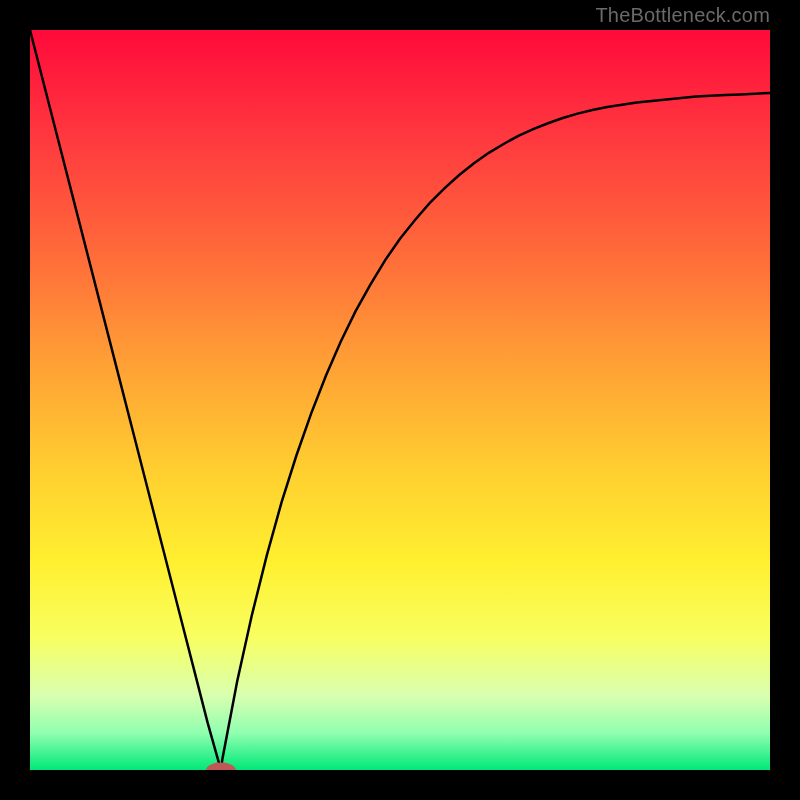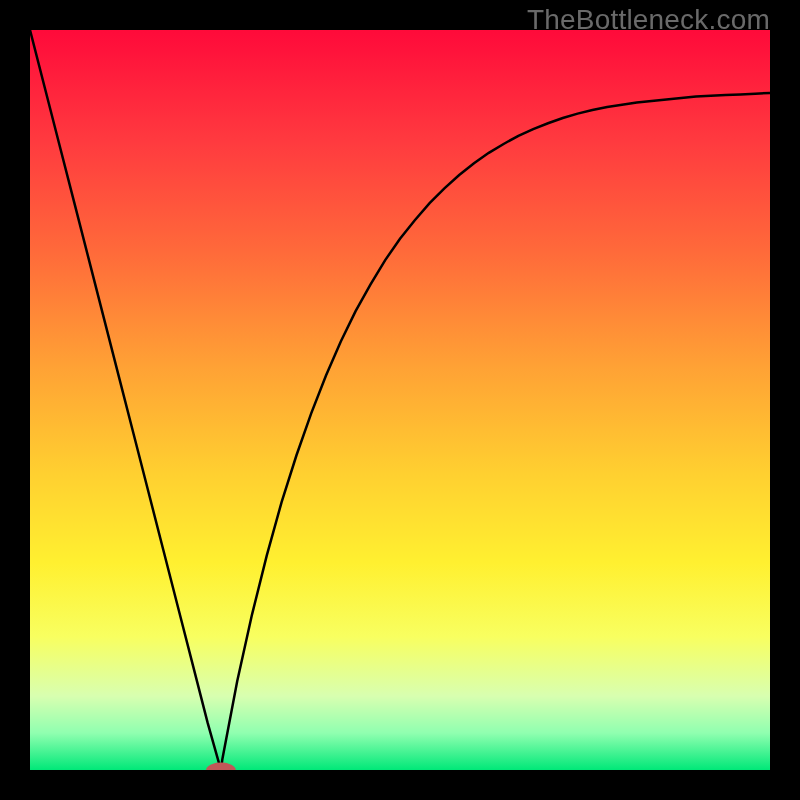--- a/index.html
+++ b/index.html
@@ -16,21 +16,21 @@
     left: 30px;
     top: 30px;
     width: 740px;
     height: 740px;
   }
   .watermark {
     position: absolute;
     top: 4px;
     right: 30px;
     color: #6a6a6a;
-    font-size: 28px;
+    font-size: 20px;
     font-weight: 500;
     letter-spacing: 0.2px;
   }
 </style>
 </head>
 <body>
 
 <div class="watermark">TheBottleneck.com</div>
 
 <svg class="plot-area" viewBox="0 0 740 740" preserveAspectRatio="none">

